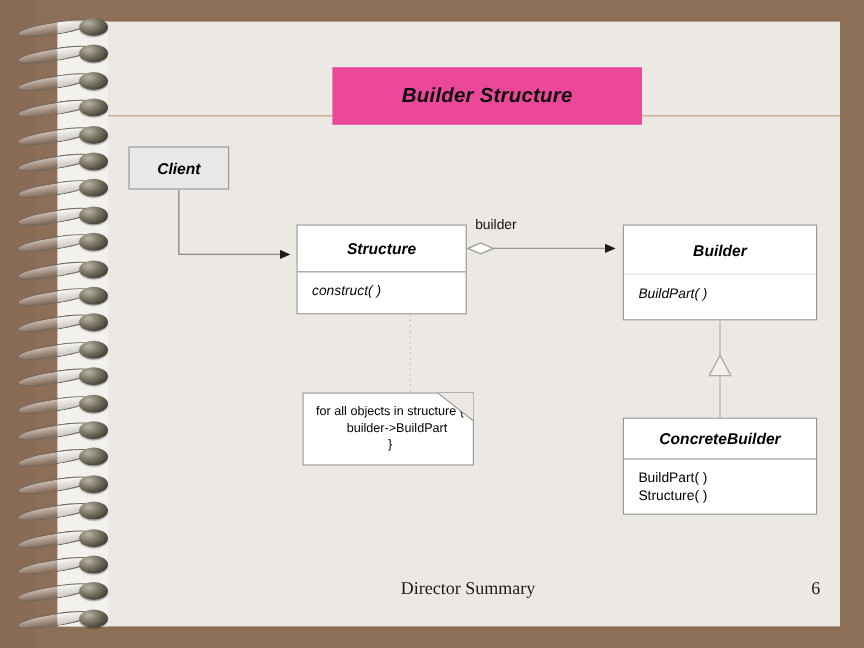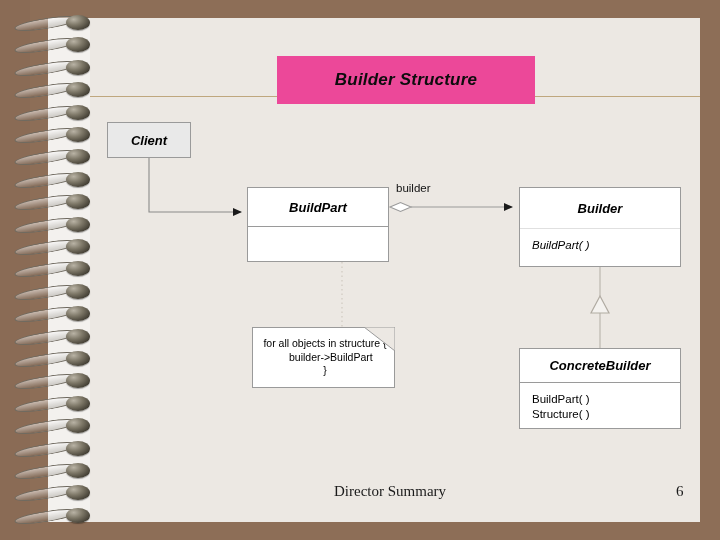--- a/index.html
+++ b/index.html
@@ -262,22 +262,23 @@
   <rect x="338.5" y="254.5" width="6" height="6" fill="#ffffff" stroke="#9a9a9a" stroke-width="1"></rect>
 </svg>
 
 <div id="builder-label">builder</div>
 
 <div class="uml-box shaded" id="client-box">
   <div class="uml-name">Client</div>
 </div>
 
 <div class="uml-box" id="director-box">
-  <div class="uml-name">BuildPart</div>
+  <div class="uml-name">Structure</div>
   <div class="uml-sep"></div>
+  <div class="uml-ops italic">construct( )</div>
 </div>
 
 <div class="uml-box" id="builder-box">
   <div class="uml-name">Builder</div>
   <div class="uml-sep" style="background:#e0e0e0;"></div>
   <div class="uml-ops italic">BuildPart( )</div>
 </div>
 
 <div class="uml-box" id="concrete-box">
   <div class="uml-name">ConcreteBuilder</div>

